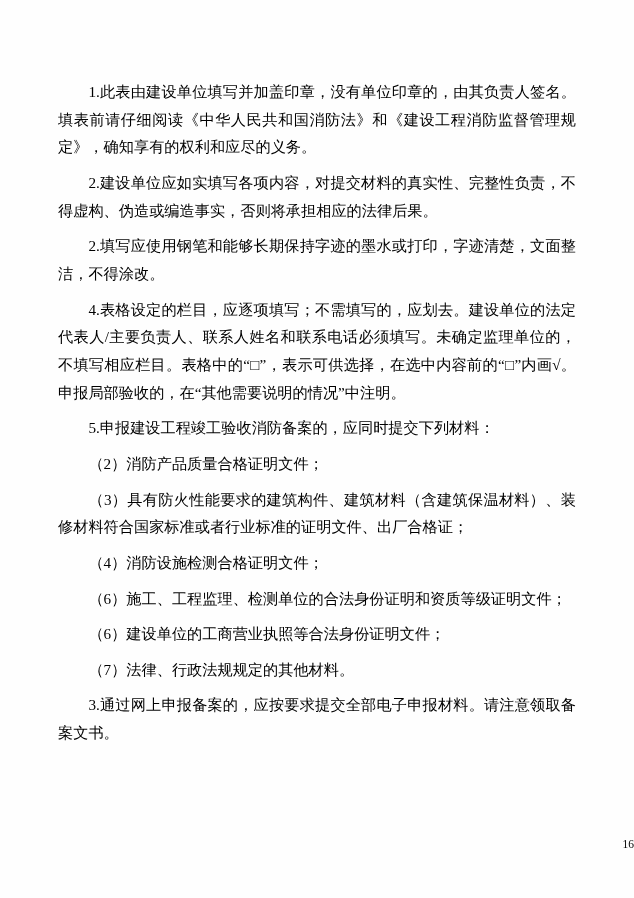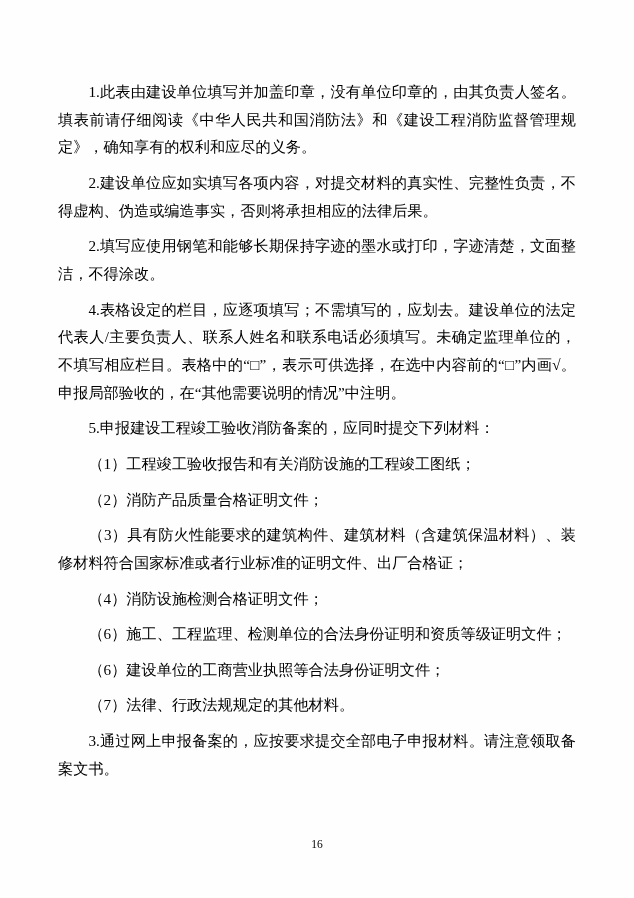--- a/index.html
+++ b/index.html
@@ -41,38 +41,37 @@
     text-indent: 2em;
   }
   .para.sub {
     text-indent: 2em;
   }
   .page-number {
     position: absolute;
     bottom: 48px;
     left: 0;
     width: 634px;
-    text-align: center;
+    text-align: right;
     font-size: 11.5px;
     font-family: "Liberation Serif", serif;
   }
 </style>
 </head>
 <body>
 
 <div class="page">
 
 
   <div class="body-text">
     <p class="para">1.此表由建设单位填写并加盖印章，没有单位印章的，由其负责人签名。填表前请仔细阅读《中华人民共和国消防法》和《建设工程消防监督管理规定》，确知享有的权利和应尽的义务。</p>
     <p class="para">2.建设单位应如实填写各项内容，对提交材料的真实性、完整性负责，不得虚构、伪造或编造事实，否则将承担相应的法律后果。</p>
     <p class="para">2.填写应使用钢笔和能够长期保持字迹的墨水或打印，字迹清楚，文面整洁，不得涂改。</p>
     <p class="para">4.表格设定的栏目，应逐项填写；不需填写的，应划去。建设单位的法定代表人/主要负责人、联系人姓名和联系电话必须填写。未确定监理单位的，不填写相应栏目。表格中的“□”，表示可供选择，在选中内容前的“□”内画√。申报局部验收的，在“其他需要说明的情况”中注明。</p>
     <p class="para">5.申报建设工程竣工验收消防备案的，应同时提交下列材料：</p>
-    <p class="para sub">（1）工程竣工验收报告和有关消防设施的工程竣工图纸；</p>
     <p class="para sub">（2）消防产品质量合格证明文件；</p>
     <p class="para sub">（3）具有防火性能要求的建筑构件、建筑材料（含建筑保温材料）、装修材料符合国家标准或者行业标准的证明文件、出厂合格证；</p>
     <p class="para sub">（4）消防设施检测合格证明文件；</p>
     <p class="para sub">（6）施工、工程监理、检测单位的合法身份证明和资质等级证明文件；</p>
     <p class="para sub">（6）建设单位的工商营业执照等合法身份证明文件；</p>
     <p class="para sub">（7）法律、行政法规规定的其他材料。</p>
     <p class="para">3.通过网上申报备案的，应按要求提交全部电子申报材料。请注意领取备案文书。</p>
   </div>
 
   <div class="page-number">16</div>

